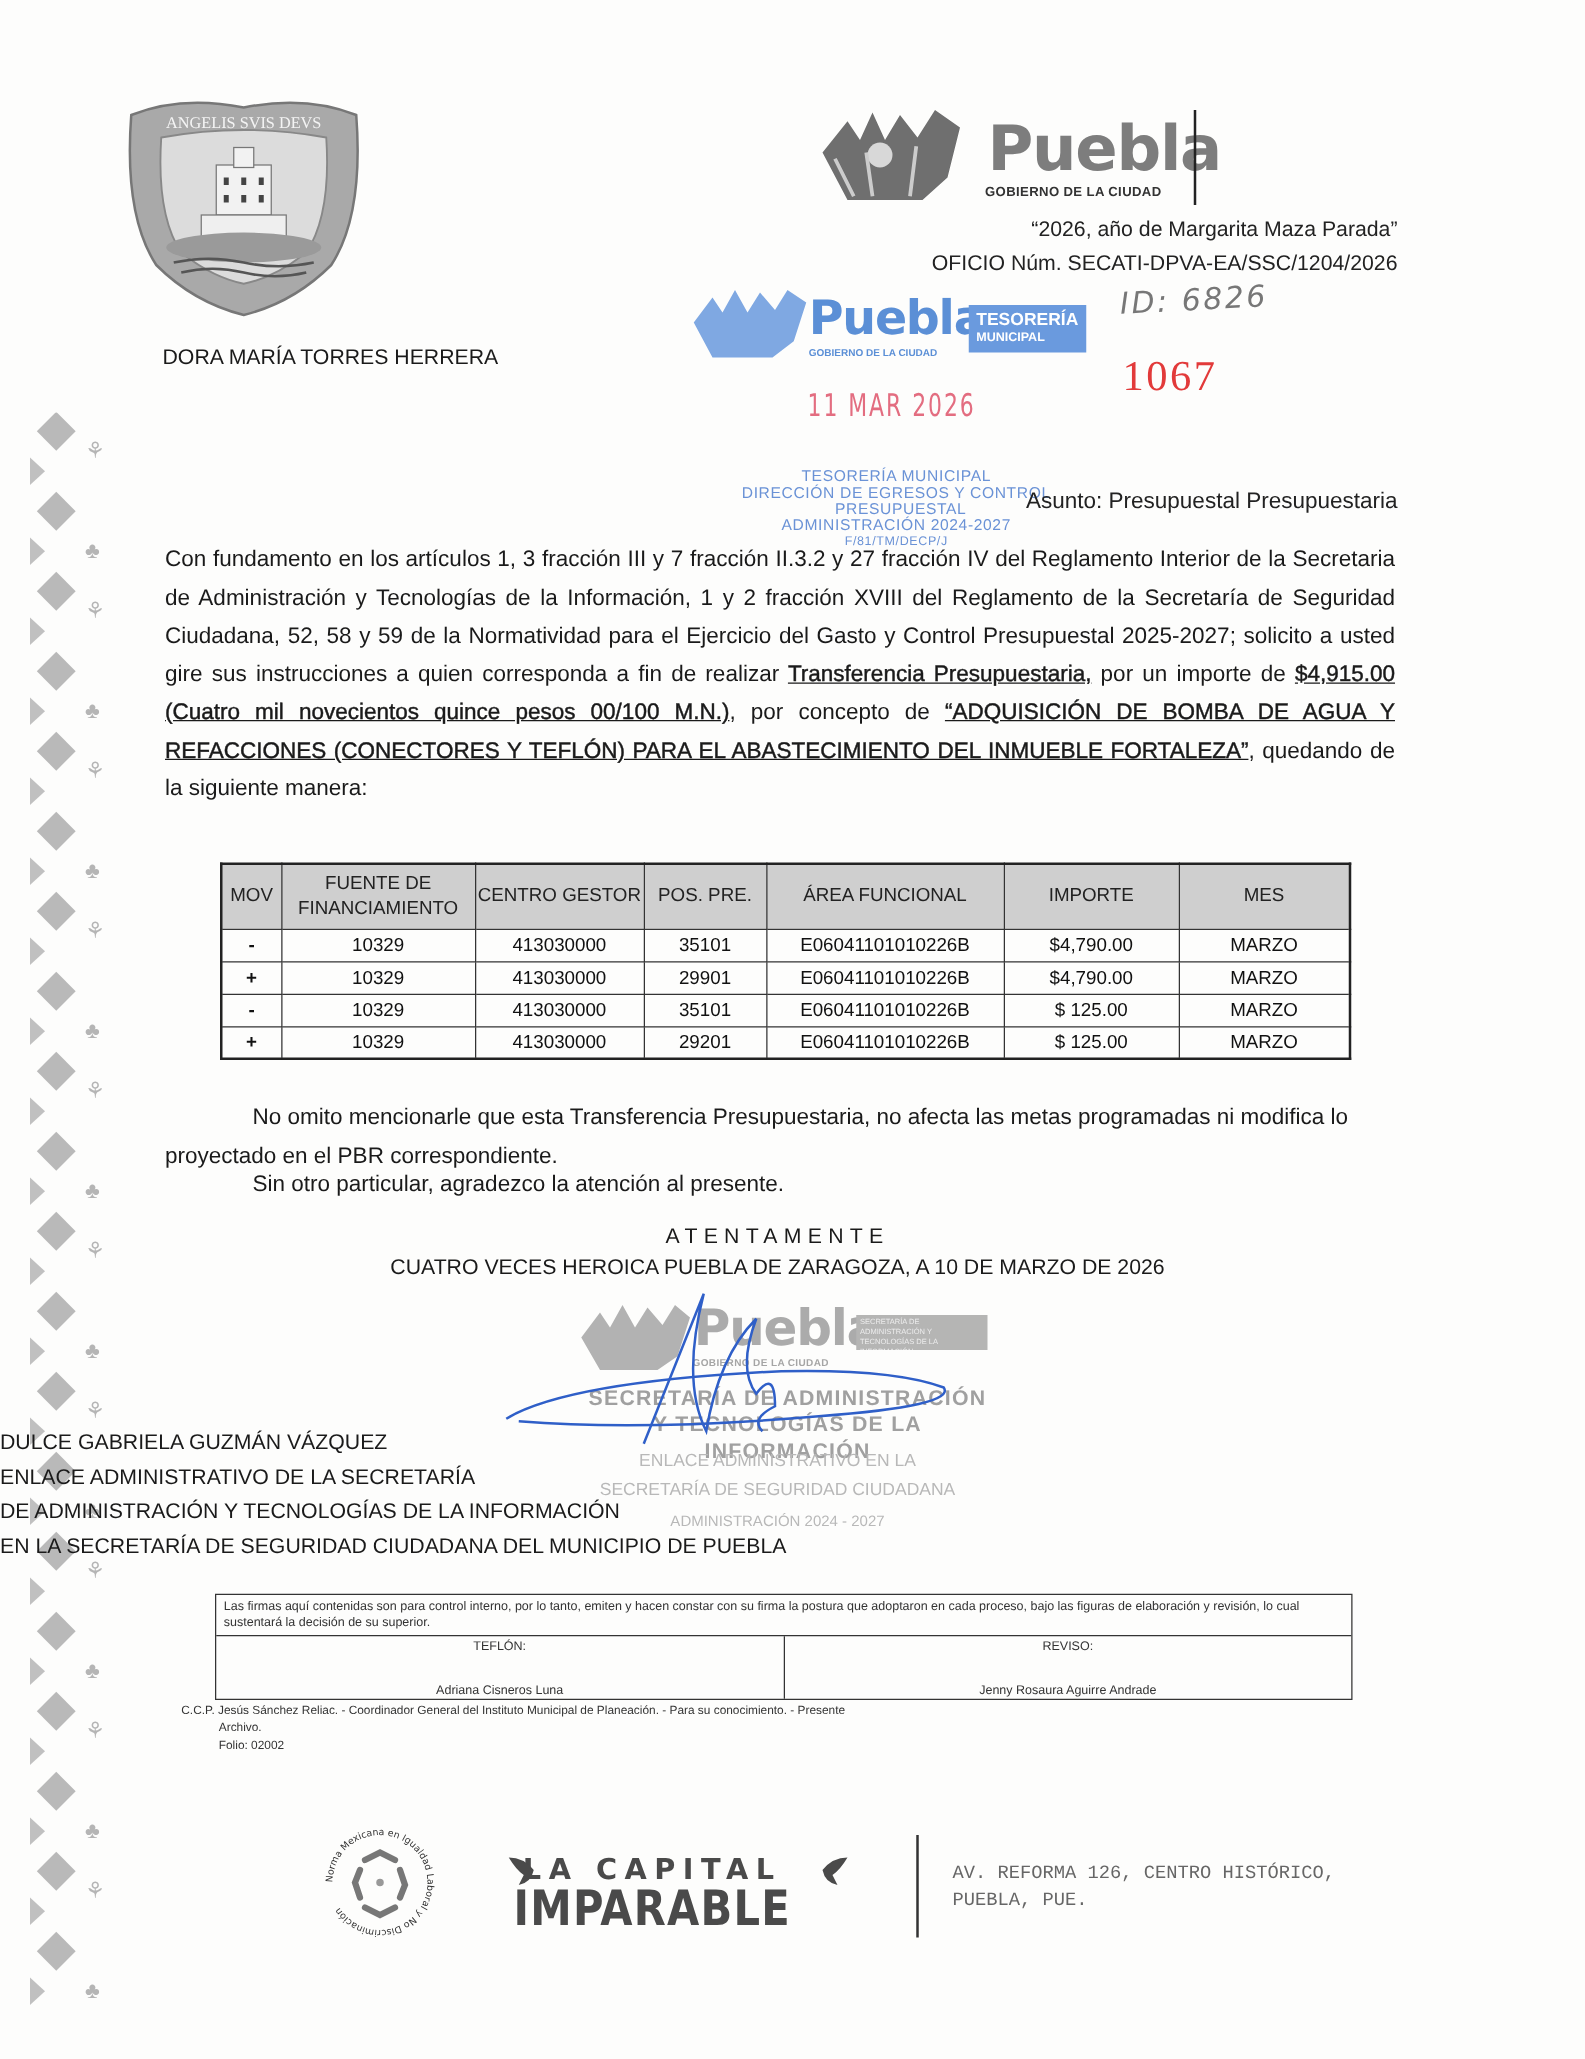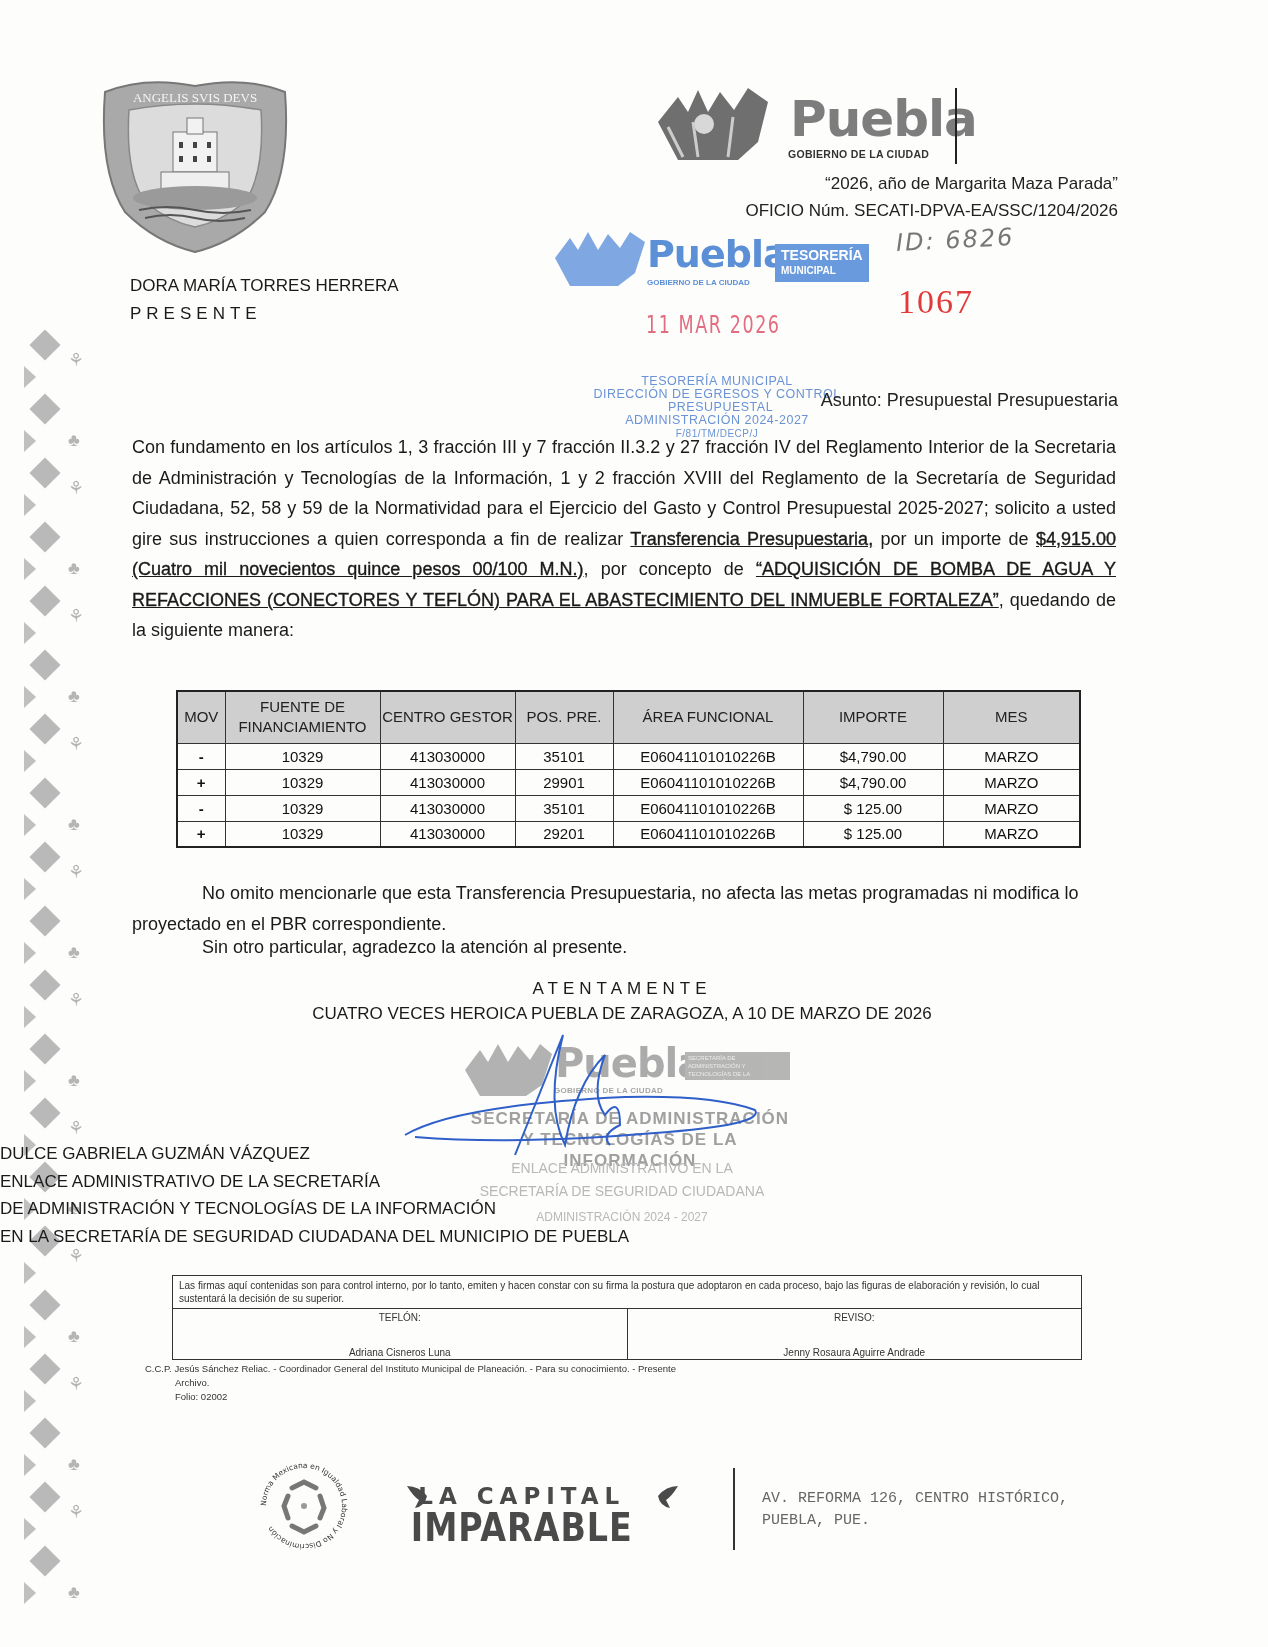--- a/index.html
+++ b/index.html
@@ -249,21 +249,20 @@
 <div class="abs blue-stamp">
   <div>TESORERÍA MUNICIPAL</div>
   <div>DIRECCIÓN DE EGRESOS Y CONTROL</div>
   <div style="padding-left:40px;text-align:left;margin-left:46px">PRESUPUESTAL</div>
   <div>ADMINISTRACIÓN 2024-2027</div>
   <div class="l5">F/81/TM/DECP/J</div>
 </div>
 
 <div class="abs addressee">
   <div>DORA MARÍA TORRES HERRERA</div>
-  <div class="presente">PRESENTE</div>
 </div>
 
 <div class="abs asunto">Asunto: Presupuestal Presupuestaria</div>
 
 <div class="abs body-text"><span>Con fundamento en los artículos 1, 3 fracción III y 7 fracción II.3.2 y 27 fracción IV del Reglamento Interior de la Secretaria de Administración y Tecnologías de la Información, 1 y 2 fracción XVIII del Reglamento de la Secretaría de Seguridad Ciudadana, 52, 58 y 59 de la Normatividad para el Ejercicio del Gasto y Control Presupuestal 2025-2027; solicito a usted gire sus instrucciones a quien corresponda a fin de realizar </span><b>Transferencia Presupuestaria,</b><span> por un importe de </span><b>$4,915.00 (Cuatro mil novecientos quince pesos 00/100 M.N.)</b><span>, por concepto de </span><b>“ADQUISICIÓN DE BOMBA DE AGUA Y REFACCIONES (CONECTORES Y TEFLÓN) PARA EL ABASTECIMIENTO DEL INMUEBLE FORTALEZA”</b><span>, quedando de la siguiente manera:</span></div>
 
 <table class="budget">
   <thead>
     <tr>
       <th style="width:48px">MOV</th>

